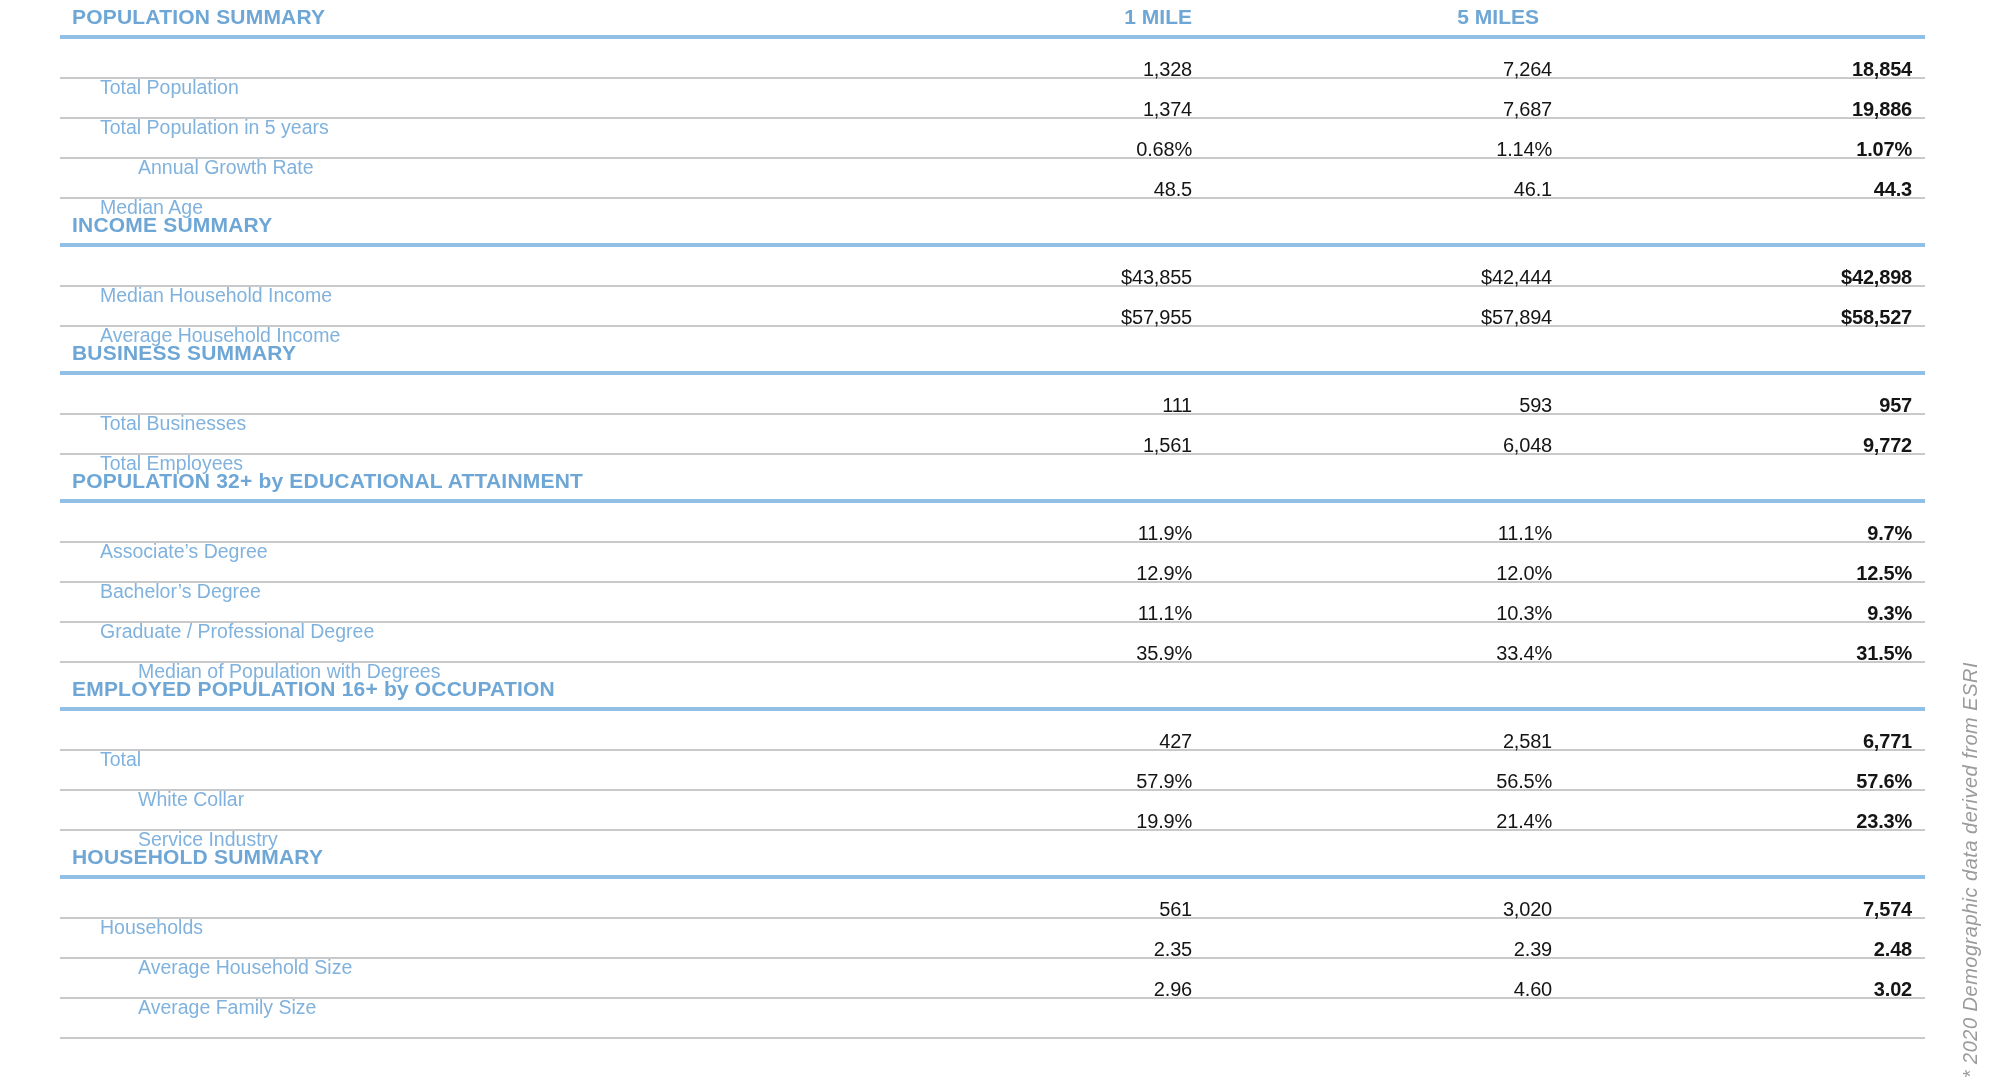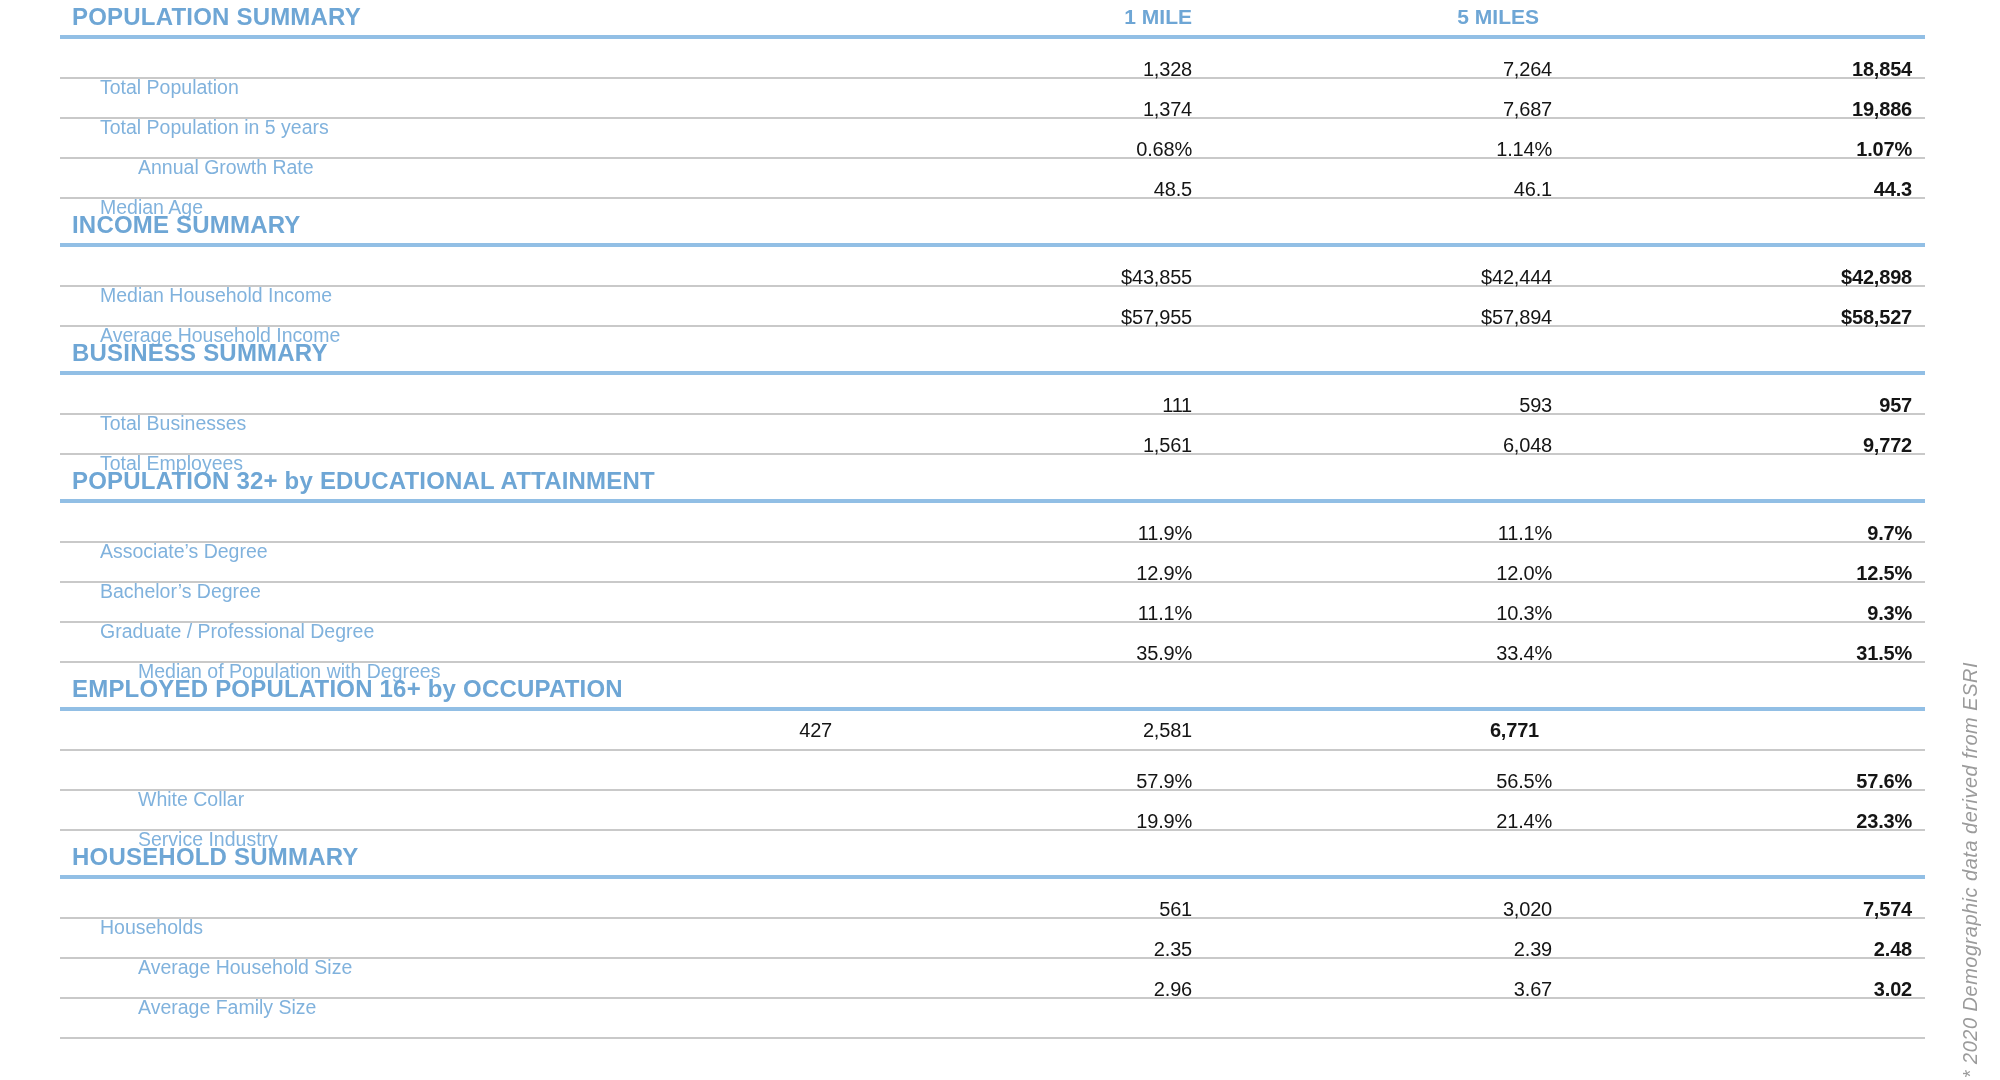--- a/index.html
+++ b/index.html
@@ -28,21 +28,21 @@
     grid-template-columns: 1fr 360px 360px 373px;
     align-items: end;
     border-bottom: 4px solid var(--line-blue, #92bfe5);
     padding-bottom: 5px;
     margin-top: 13px;
   }
   .sec:first-child .sec-header { margin-top: 0; padding-top: 4px; }
   .sec-title {
     padding-left: 12px;
     font-weight: bold;
-    font-size: 24px;
+    font-size: 21px;
     line-height: 26px;
     color: var(--accent-blue, #6ea6d5);
     letter-spacing: 0.2px;
     white-space: nowrap;
   }
   .col-h {
     font-weight: bold;
     font-size: 21px;
     line-height: 26px;
     color: var(--accent-blue, #6ea6d5);
@@ -195,20 +195,21 @@
         </div>
       </div>
       <div class="sec">
         <div class="sec-header">
           <div class="sec-title">EMPLOYED POPULATION 16+ by OCCUPATION</div>
           <div class="col-h"></div>
           <div class="col-h"></div>
           <div class="col-h"></div>
         </div>
         <div class="row">
+          <div class="row-label">Total</div>
           <div class="val">427</div>
           <div class="val">2,581</div>
           <div class="val">6,771</div>
         </div>
         <div class="row">
           <div class="row-label indent2">White Collar</div>
           <div class="val">57.9%</div>
           <div class="val">56.5%</div>
           <div class="val">57.6%</div>
         </div>
@@ -234,20 +235,20 @@
         </div>
         <div class="row">
           <div class="row-label indent2">Average Household Size</div>
           <div class="val">2.35</div>
           <div class="val">2.39</div>
           <div class="val">2.48</div>
         </div>
         <div class="row">
           <div class="row-label indent2">Average Family Size</div>
           <div class="val">2.96</div>
-          <div class="val">3.67</div>
+          <div class="val">4.60</div>
           <div class="val">3.02</div>
         </div>
         <div class="row"></div>
       </div>
     </div>
   <div class="footnote">* 2020 Demographic data derived from ESRI</div>
 </div>
 
 </body></html>

